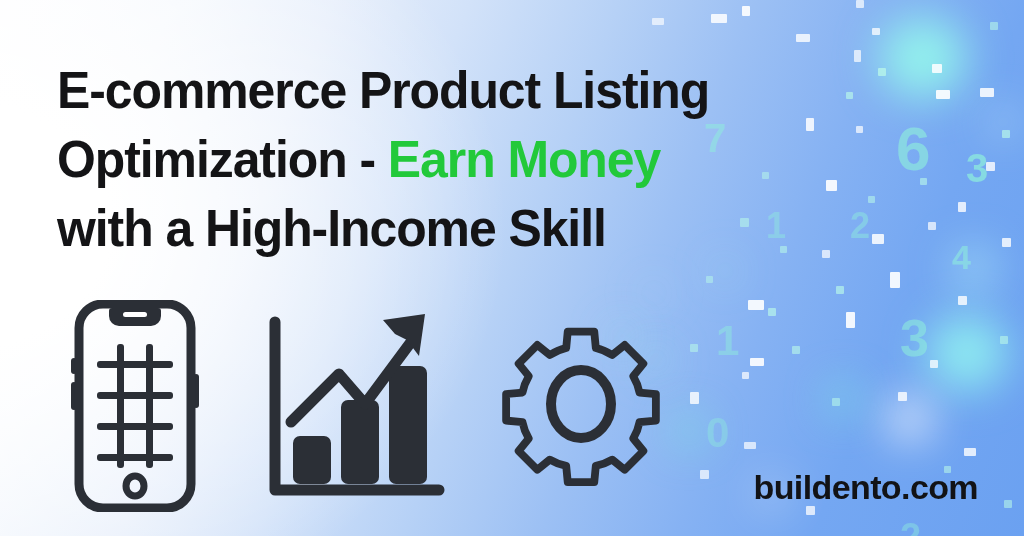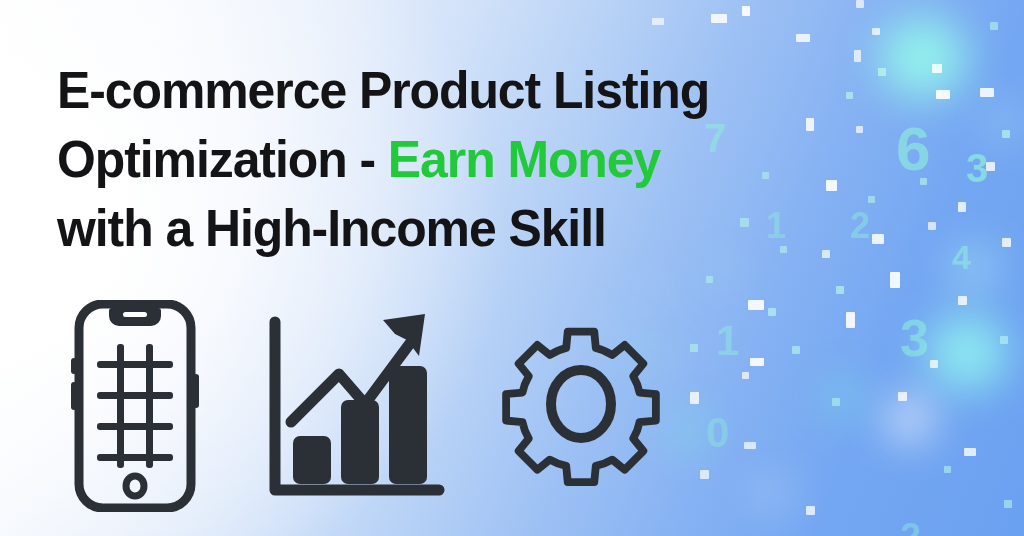--- a/index.html
+++ b/index.html
@@ -265,14 +265,15 @@
             L -40 -54
             A 66 66 0 0 1 -19 -63
             Z" stroke="#2b2f36" stroke-width="10" stroke-linejoin="round" fill="none" transform="scale(0.78) translate(0,-10)"></path>
           <ellipse cx="0" cy="-1" rx="30" ry="34" stroke="#2b2f36" stroke-width="10" fill="none"></ellipse>
         </g>
       </svg>
     </div>
 
   </div>
 
+  <div id="site-url">buildento.com</div>
 
 </div>
 
 </body></html>

